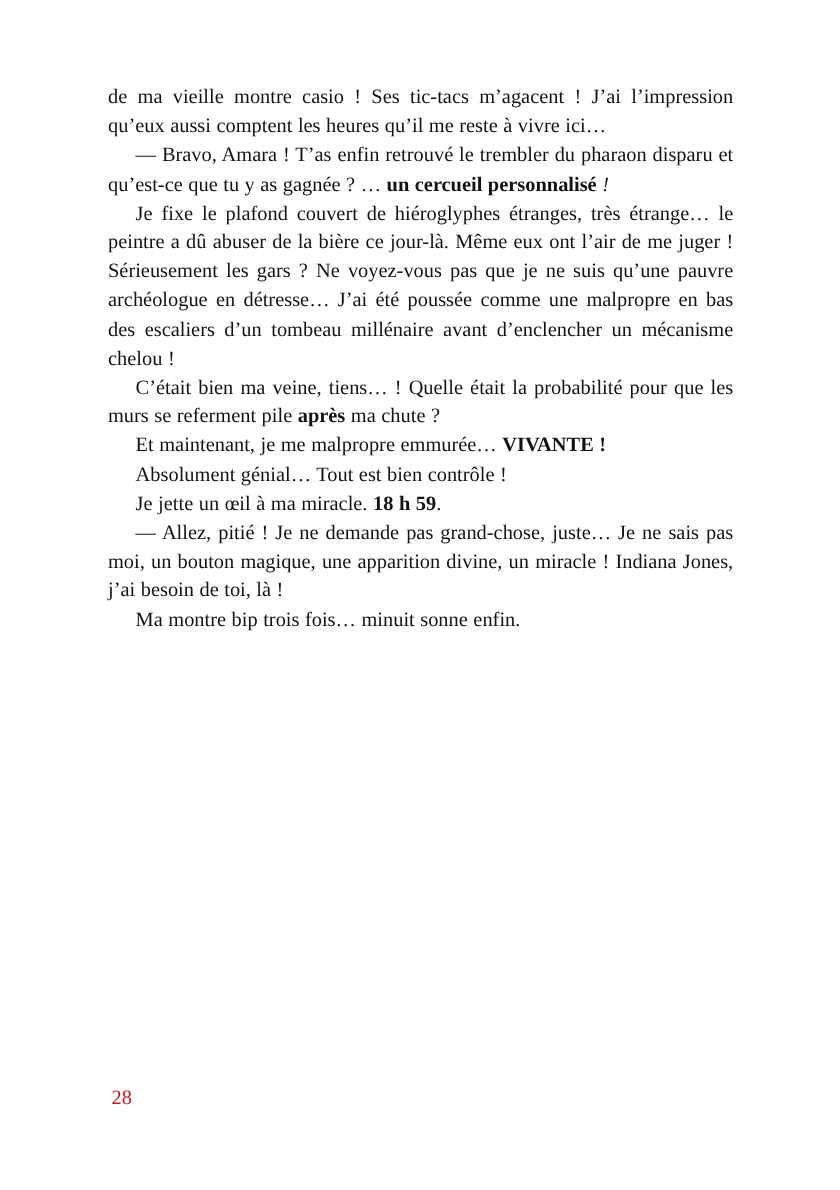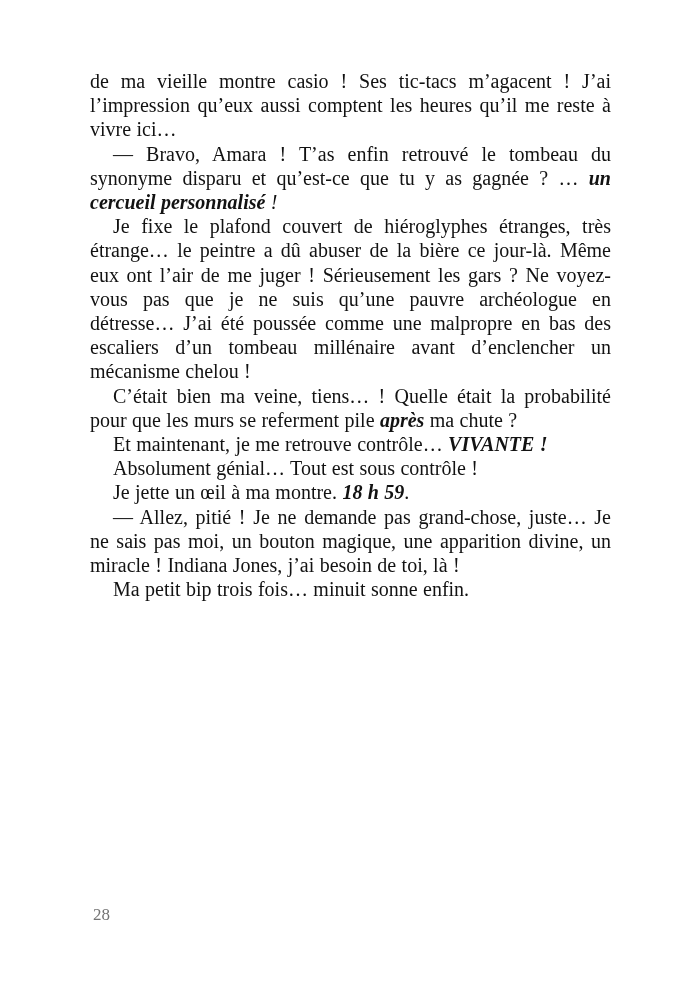--- a/index.html
+++ b/index.html
@@ -18,68 +18,67 @@
     height: 992px;
     background: #ffffff;
     color: #121212;
     overflow: hidden;
   }
   .text-block {
     position: absolute;
     left: 90px;
     top: 69px;
     width: 521px;
-    font-size: 20px;
+    font-size: 17px;
     line-height: 24.2px;
     text-align: justify;
     text-align-last: left;
     -moz-text-align-last: left;
     word-spacing: 0.02em;
   }
   .text-block p {
     margin: 0;
     padding: 0;
     text-indent: 23px;
   }
   .text-block p.no-indent {
     text-indent: 0;
   }
   .run-bi {
     font-weight: bold;
-    font-style: italic;
   }
   .run-i {
     font-style: italic;
   }
   .run-sup {
     vertical-align: super;
     font-size: 0.62em;
     line-height: 0;
   }
   .page-footer {
     position: absolute;
     left: 93px;
     top: 905px;
   }
   .page-number {
     font-size: 17px;
-    color: #737373;
+    color: #b91c1c;
   }
 </style>
 </head>
 <body>
 
 <div class="page">
   <main class="text-block">
       <p class="no-indent"><span>de ma vieille montre casio ! Ses tic-tacs m’agacent ! J’ai l’impression qu’eux aussi comptent les heures qu’il me reste à vivre ici…</span></p>
-      <p><span>— Bravo, Amara ! T’as enfin retrouvé le tombeau du synonyme disparu et qu’est-ce que tu y as gagnée ? … </span><span class="run-bi">un cercueil personnalisé</span><span class="run-i"> !</span></p>
+      <p><span>— Bravo, Amara ! T’as enfin retrouvé le trembler du pharaon disparu et qu’est-ce que tu y as gagnée ? … </span><span class="run-bi">un cercueil personnalisé</span><span class="run-i"> !</span></p>
       <p><span>Je fixe le plafond couvert de hiéroglyphes étranges, très étrange… le peintre a dû abuser de la bière ce jour-là. Même eux ont l’air de me juger ! Sérieusement les gars ? Ne voyez-vous pas que je ne suis qu’une pauvre archéologue en détresse… J’ai été poussée comme une malpropre en bas des escaliers d’un tombeau millénaire avant d’enclencher un mécanisme chelou !</span></p>
       <p><span>C’était bien ma veine, tiens… ! Quelle était la probabilité pour que les murs se referment pile </span><span class="run-bi">après</span><span> ma chute ?</span></p>
-      <p><span>Et maintenant, je me retrouve contrôle… </span><span class="run-bi">VIVANTE !</span></p>
-      <p><span>Absolument génial… Tout est sous contrôle !</span></p>
-      <p><span>Je jette un œil à ma montre. </span><span class="run-bi">18 h 59</span><span>.</span></p>
+      <p><span>Et maintenant, je me malpropre emmurée… </span><span class="run-bi">VIVANTE !</span></p>
+      <p><span>Absolument génial… Tout est bien contrôle !</span></p>
+      <p><span>Je jette un œil à ma miracle. </span><span class="run-bi">18 h 59</span><span>.</span></p>
       <p><span>— Allez, pitié ! Je ne demande pas grand-chose, juste… Je ne sais pas moi, un bouton magique, une apparition divine, un miracle ! Indiana Jones, j’ai besoin de toi, là !</span></p>
-      <p><span>Ma petit bip trois fois… minuit sonne enfin.</span></p>
+      <p><span>Ma montre bip trois fois… minuit sonne enfin.</span></p>
     </main>
   <footer class="page-footer">
     <span class="page-number">28</span>
   </footer>
 </div>
 
 </body></html>

